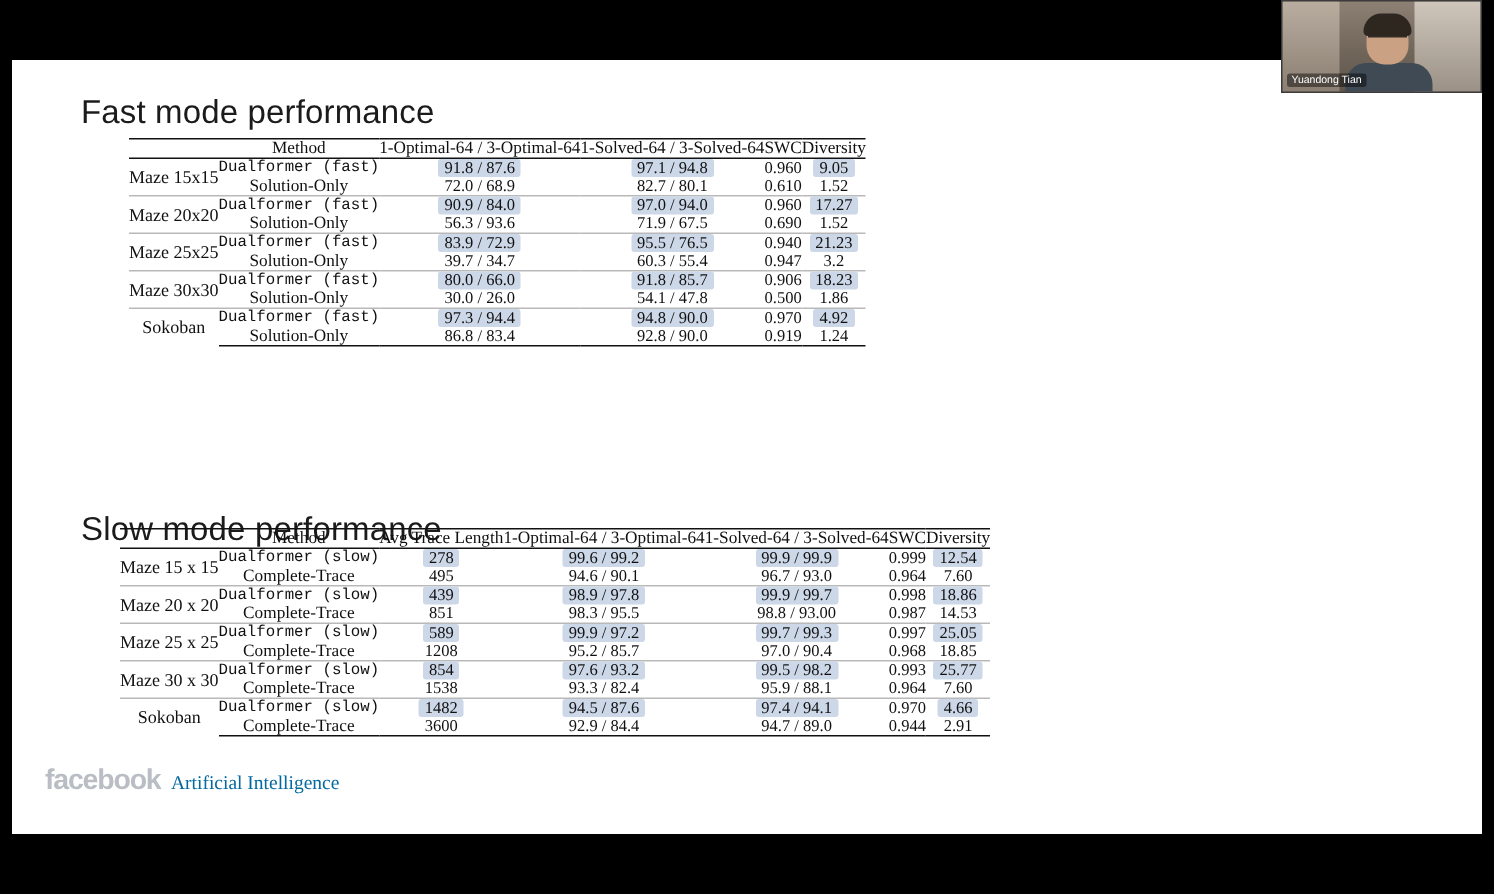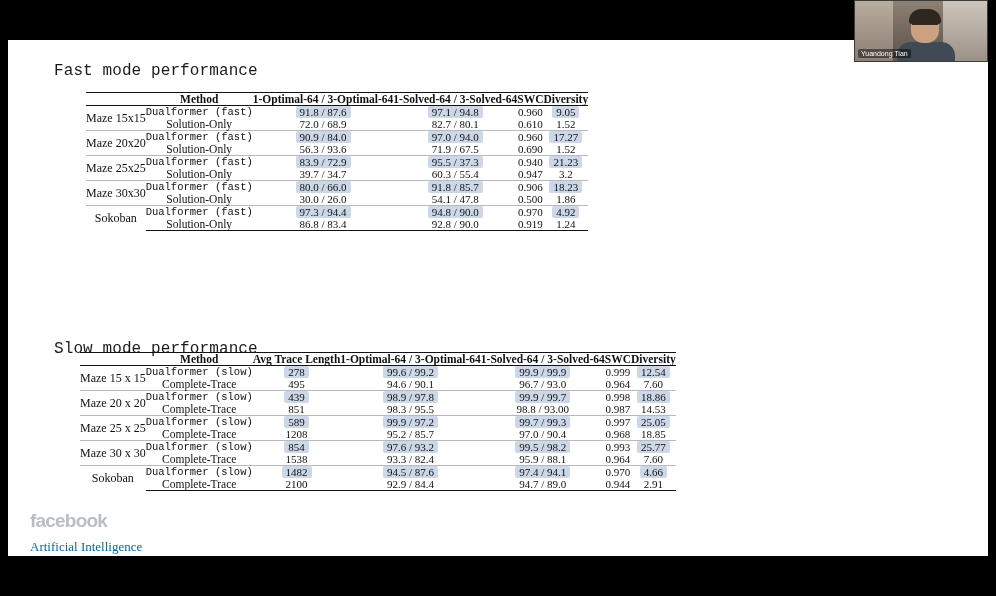--- a/index.html
+++ b/index.html
@@ -22,41 +22,41 @@
   .slide {
     position: absolute;
     left: 8px;
     top: 40px;
     width: 980px;
     height: 516px;
     background: #ffffff;
   }
   .section-title {
     position: absolute;
-    font-family: Liberation Mono, monospace;
-    font-size: 16px;
+    font-family: Liberation Sans, sans-serif;
+    font-size: 22px;
     color: #1b1b1b;
     letter-spacing: 0.1px;
   }
   #fast-title { left: 46px; top: 22px; }
   #slow-title { left: 46px; top: 280px; margin-top: 20px; }
 
   table.perf {
     position: absolute;
     border-collapse: collapse;
     font-family: "Liberation Serif", serif;
     color: #101010;
   }
   table.perf td, table.perf th {
     padding: 0;
     vertical-align: middle;
   }
   .hdr-row th {
     font-family: "Liberation Serif", serif;
-    font-weight: bold;
+    font-weight: normal;
     font-size: 11.5px;
     padding: 3px 8px 4px 8px;
     white-space: nowrap;
   }
   .rowlabel {
     font-family: "Liberation Serif", serif;
     font-size: 12px;
     text-align: center;
     padding: 0 8px;
     white-space: nowrap;
@@ -95,21 +95,20 @@
   #fast-table { left: 78px; top: 52px; }
   #slow-table { left: 72px; top: 312px; }
 
   .footer {
     position: absolute;
     left: 22px;
     top: 470px;
     display: flex;
     align-items: baseline;
     gap: 7px;
-    flex-direction: column;
   }
   .fb-logo {
     font-family: "Liberation Sans", sans-serif;
     font-size: 19px;
     font-weight: bold;
     color: #b9bec4;
     letter-spacing: -0.8px;
   }
   .fb-sub {
     font-family: Liberation Serif, serif;
@@ -231,21 +230,21 @@
             <td class="method plain">Solution-Only</td>
             <td class="num">56.3 / 93.6</td>
             <td class="num">71.9 / 67.5</td>
             <td class="num">0.690</td>
             <td class="num">1.52</td>
           </tr>
           <tr class="grp-rule">
             <td class="rowlabel" rowspan="2">Maze 25x25</td>
             <td class="method">Dualformer (fast)</td>
             <td class="num"><span class="hl">83.9 / 72.9</span></td>
-            <td class="num"><span class="hl">95.5 / 37.3</span></td>
+            <td class="num"><span class="hl">95.5 / 76.5</span></td>
             <td class="num">0.940</td>
             <td class="num"><span class="hl">21.23</span></td>
           </tr>
           <tr>
             <td class="method plain">Solution-Only</td>
             <td class="num">39.7 / 34.7</td>
             <td class="num">60.3 / 55.4</td>
             <td class="num">0.947</td>
             <td class="num">3.2</td>
           </tr>
@@ -369,21 +368,21 @@
             <td class="rowlabel" rowspan="2">Sokoban</td>
             <td class="method">Dualformer (slow)</td>
             <td class="num"><span class="hl">1482</span></td>
             <td class="num"><span class="hl">94.5 / 87.6</span></td>
             <td class="num"><span class="hl">97.4 / 94.1</span></td>
             <td class="num">0.970</td>
             <td class="num"><span class="hl">4.66</span></td>
           </tr>
           <tr class=" bot-rule">
             <td class="method plain">Complete-Trace</td>
-            <td class="num">2100</td>
+            <td class="num">3600</td>
             <td class="num">92.9 / 84.4</td>
             <td class="num">94.7 / 89.0</td>
             <td class="num">0.944</td>
             <td class="num">2.91</td>
           </tr>
         </tbody>
     </table>
 
     <div class="footer">
       <span class="fb-logo">facebook</span>

